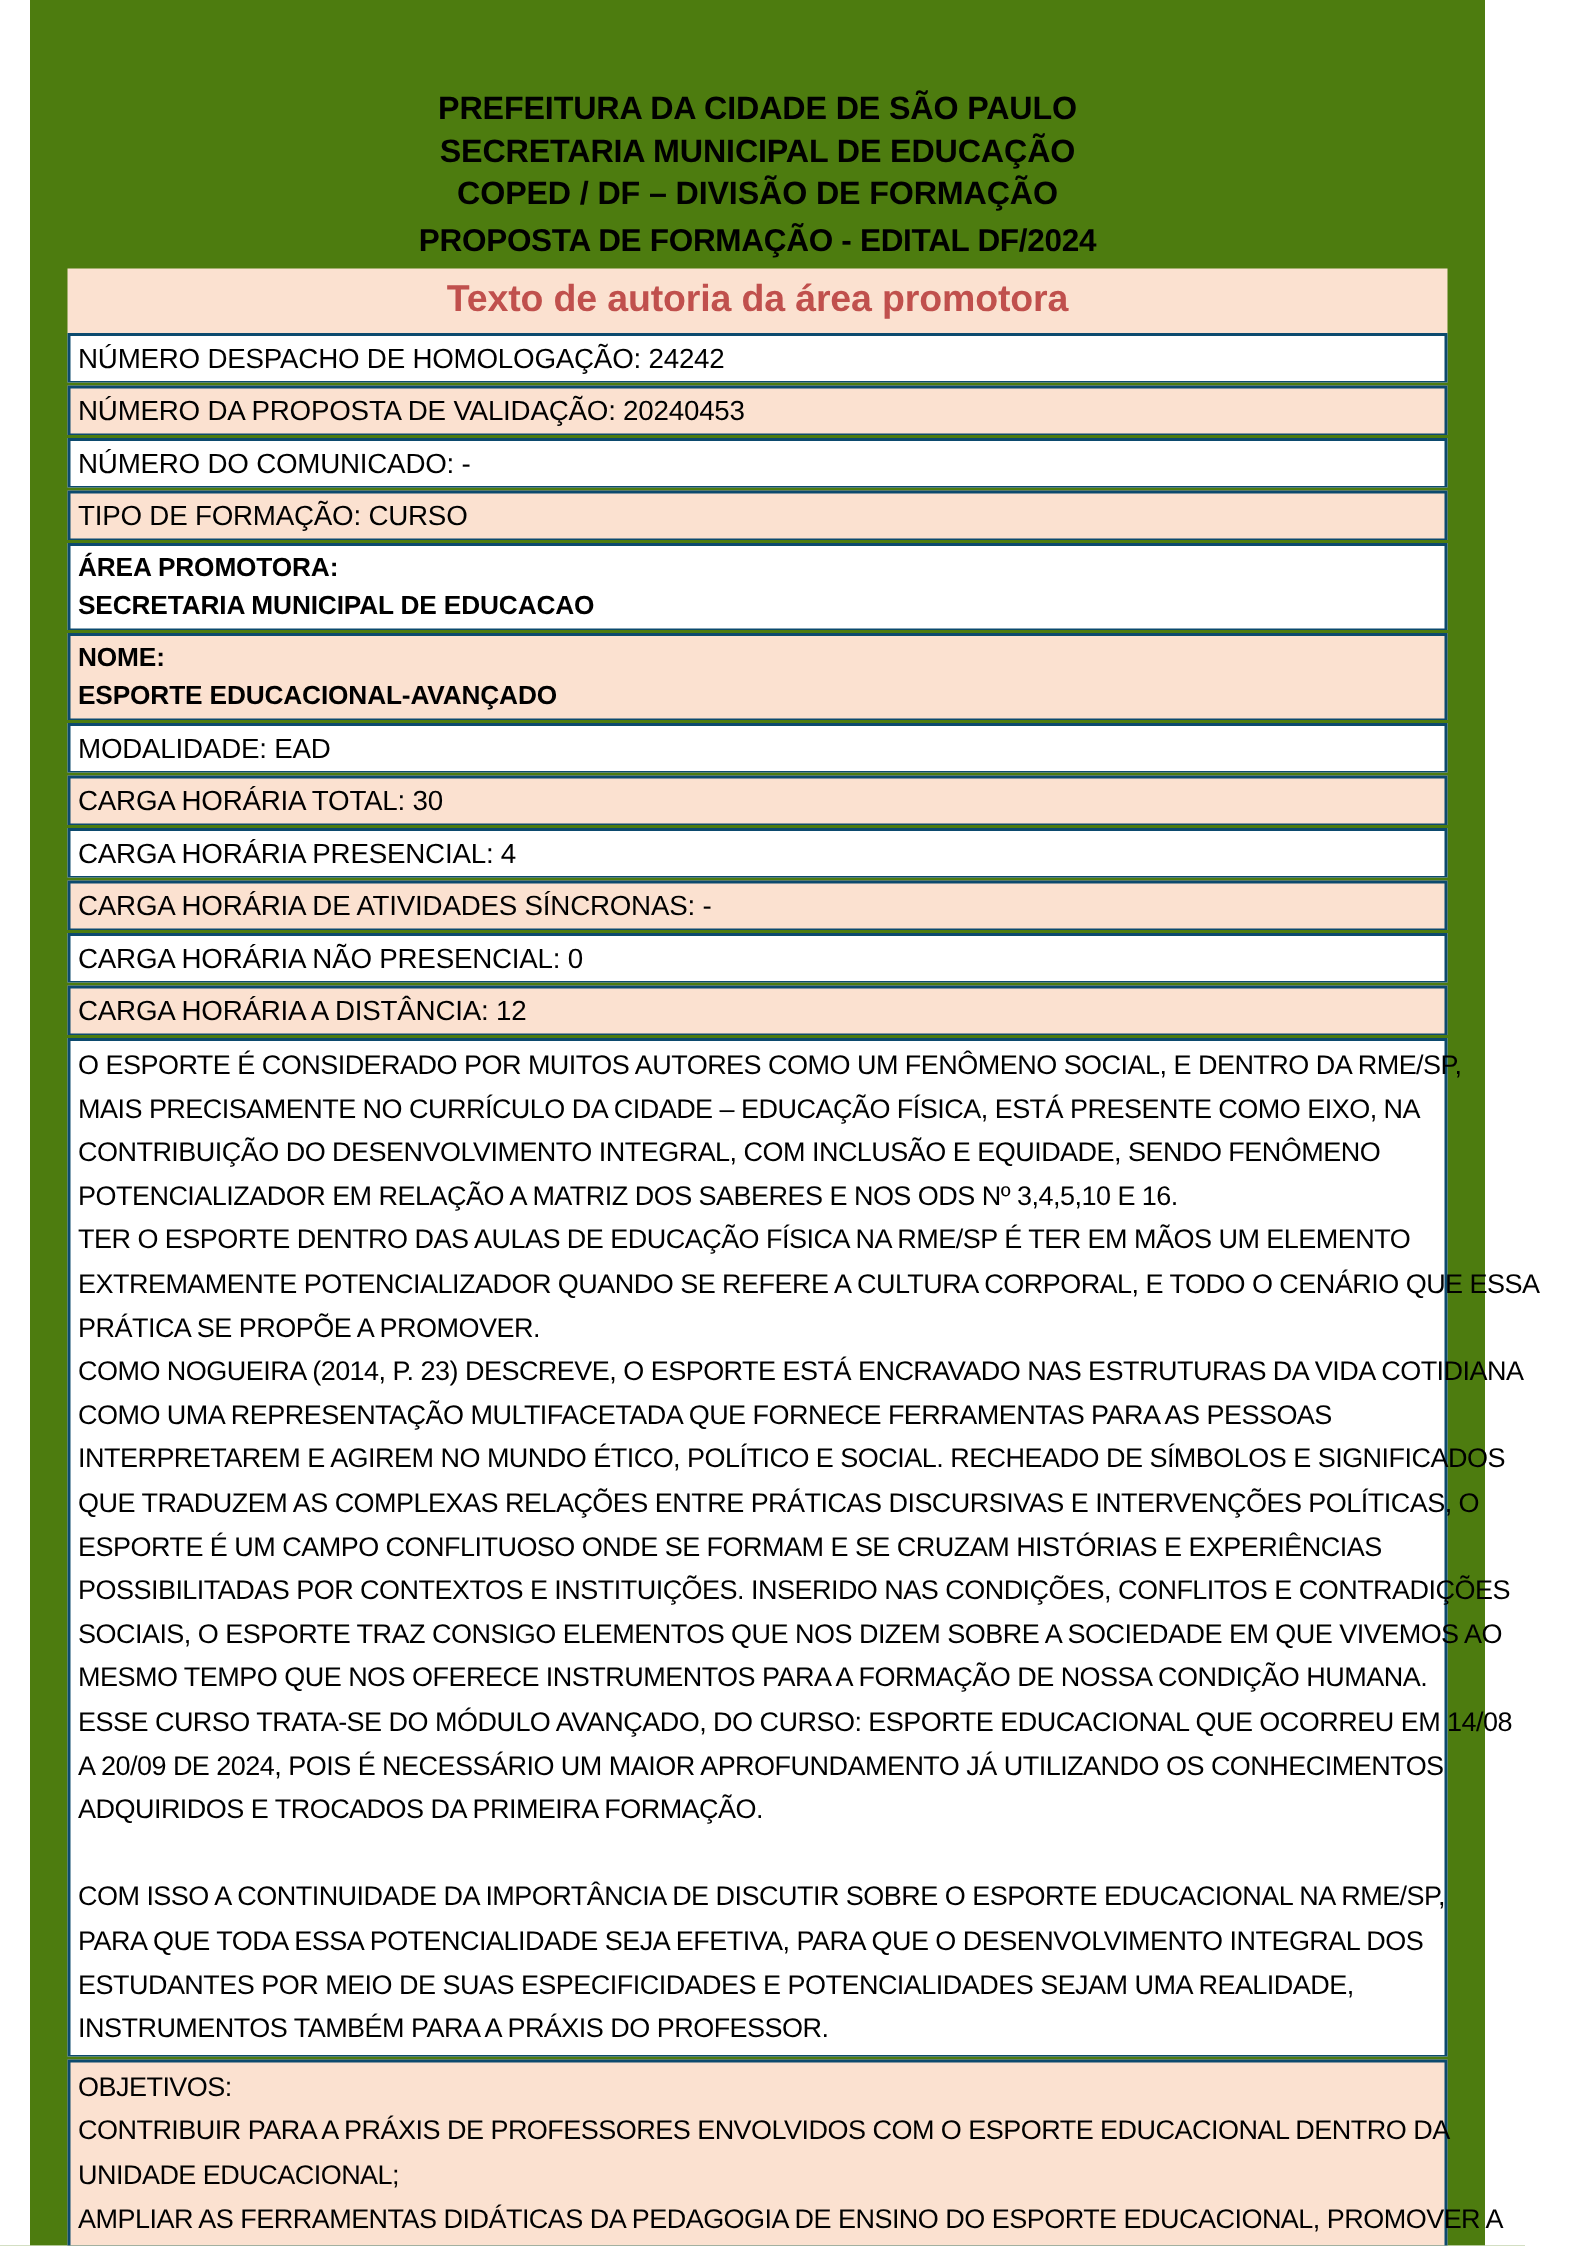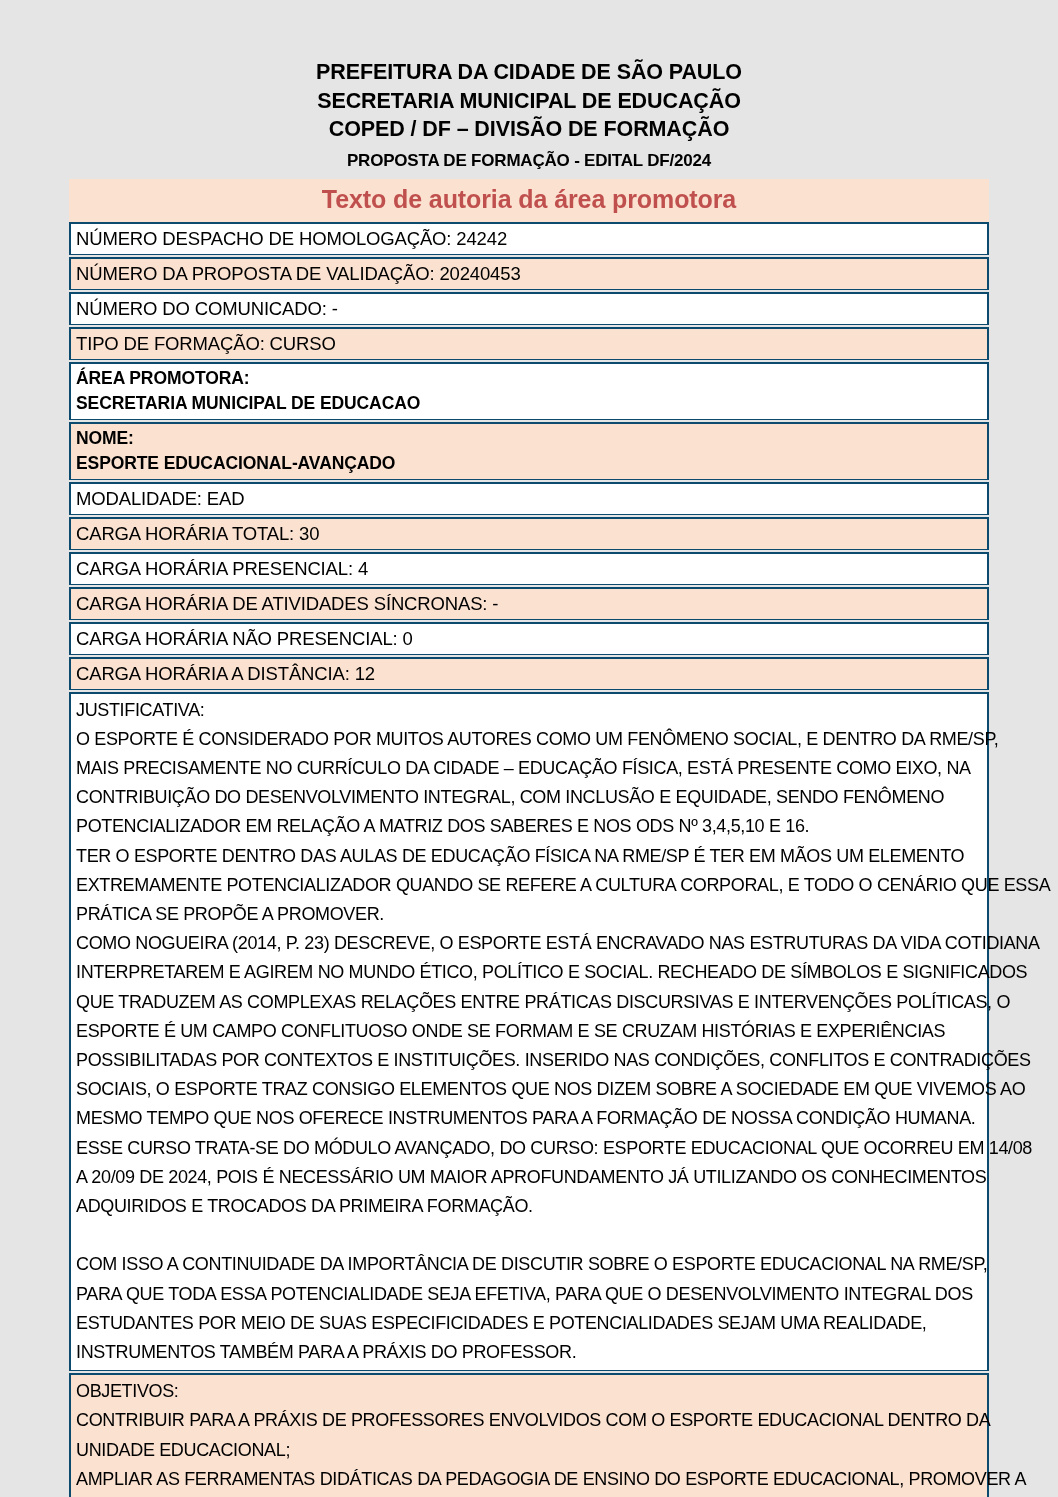--- a/index.html
+++ b/index.html
@@ -11,41 +11,42 @@
   body {
     width: 1058px;
     height: 1497px;
     font-family: "Liberation Sans", sans-serif;
     color: #000000;
     overflow: hidden;
   }
 
   .page {
     position: relative;
-    width: 1058px;
+    width: 970px;
     height: 1497px;
-    background: #e5e5e5;
+    background: #4d7c0f;
     box-sizing: border-box;
+    margin-left: 20px;
   }
 
   
   .doc-header {
     padding-top: 58px;
     text-align: center;
   }
   .doc-header .hline {
     font-weight: bold;
     font-size: 21.5px;
     line-height: 28.5px;
     letter-spacing: -0.1px;
     white-space: nowrap;
   }
   .doc-header .hline-main {
     font-weight: bold;
-    font-size: 17px;
+    font-size: 21px;
     line-height: 33px;
     letter-spacing: -0.2px;
     white-space: nowrap;
     text-align: center;
   }
 
   
   .banner {
     margin: 2px auto 0 auto;
     width: 920px;
@@ -178,30 +179,30 @@
     <div class="row">
       <div class="field-line">CARGA HORÁRIA NÃO PRESENCIAL: 0</div>
     </div>
 
     <div class="row shaded">
       <div class="field-line">CARGA HORÁRIA A DISTÂNCIA: 12</div>
     </div>
 
     <div class="row row-justificativa">
       <div class="block">
-        <p>JUSTIFICATIVA:</p>
         <div>
             <p>O ESPORTE É CONSIDERADO POR MUITOS AUTORES COMO UM FENÔMENO SOCIAL, E DENTRO DA RME/SP,</p>
             <p>MAIS PRECISAMENTE NO CURRÍCULO DA CIDADE – EDUCAÇÃO FÍSICA, ESTÁ PRESENTE COMO EIXO, NA</p>
             <p>CONTRIBUIÇÃO DO DESENVOLVIMENTO INTEGRAL, COM INCLUSÃO E EQUIDADE, SENDO FENÔMENO</p>
             <p>POTENCIALIZADOR EM RELAÇÃO A MATRIZ DOS SABERES E NOS ODS Nº 3,4,5,10 E 16.</p>
             <p>TER O ESPORTE DENTRO DAS AULAS DE EDUCAÇÃO FÍSICA NA RME/SP É TER EM MÃOS UM ELEMENTO</p>
             <p>EXTREMAMENTE POTENCIALIZADOR QUANDO SE REFERE A CULTURA CORPORAL, E TODO O CENÁRIO QUE ESSA</p>
             <p>PRÁTICA SE PROPÕE A PROMOVER.</p>
             <p>COMO NOGUEIRA (2014, P. 23) DESCREVE, O ESPORTE ESTÁ ENCRAVADO NAS ESTRUTURAS DA VIDA COTIDIANA</p>
+            <p>COMO UMA REPRESENTAÇÃO MULTIFACETADA QUE FORNECE FERRAMENTAS PARA AS PESSOAS</p>
             <p>INTERPRETAREM E AGIREM NO MUNDO ÉTICO, POLÍTICO E SOCIAL. RECHEADO DE SÍMBOLOS E SIGNIFICADOS</p>
             <p>QUE TRADUZEM AS COMPLEXAS RELAÇÕES ENTRE PRÁTICAS DISCURSIVAS E INTERVENÇÕES POLÍTICAS, O</p>
             <p>ESPORTE É UM CAMPO CONFLITUOSO ONDE SE FORMAM E SE CRUZAM HISTÓRIAS E EXPERIÊNCIAS</p>
             <p>POSSIBILITADAS POR CONTEXTOS E INSTITUIÇÕES. INSERIDO NAS CONDIÇÕES, CONFLITOS E CONTRADIÇÕES</p>
             <p>SOCIAIS, O ESPORTE TRAZ CONSIGO ELEMENTOS QUE NOS DIZEM SOBRE A SOCIEDADE EM QUE VIVEMOS AO</p>
             <p>MESMO TEMPO QUE NOS OFERECE INSTRUMENTOS PARA A FORMAÇÃO DE NOSSA CONDIÇÃO HUMANA.</p>
             <p>ESSE CURSO TRATA-SE DO MÓDULO AVANÇADO, DO CURSO: ESPORTE EDUCACIONAL QUE OCORREU EM 14/08</p>
             <p>A 20/09 DE 2024, POIS É NECESSÁRIO UM MAIOR APROFUNDAMENTO JÁ UTILIZANDO OS CONHECIMENTOS</p>
             <p>ADQUIRIDOS E TROCADOS DA PRIMEIRA FORMAÇÃO.</p>
             <p class="spacer"></p>

